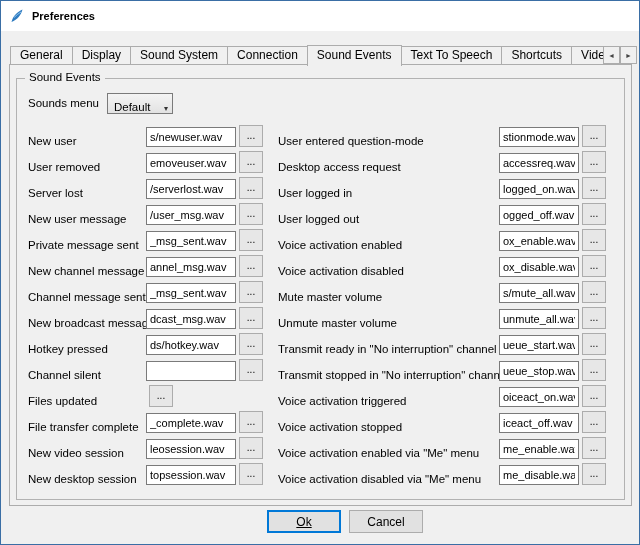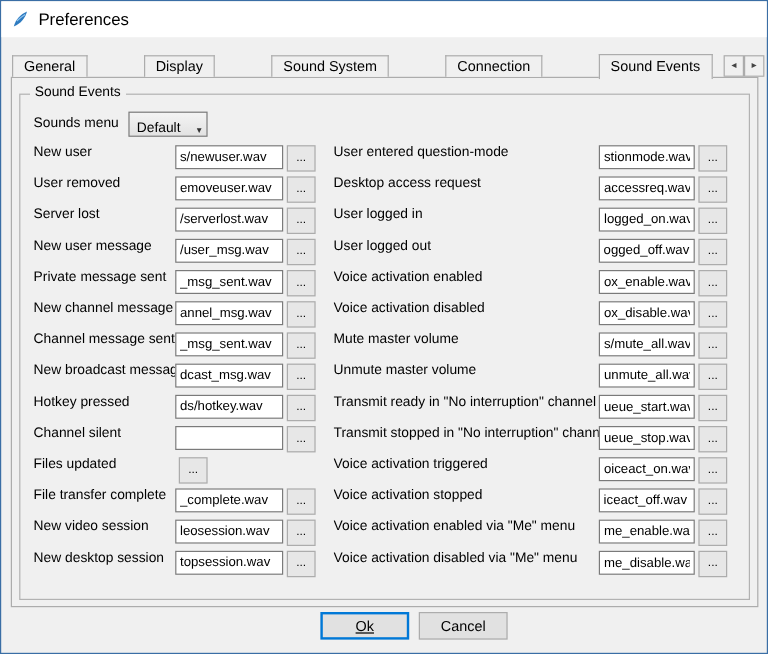--- a/index.html
+++ b/index.html
@@ -10,26 +10,26 @@
   }
   .window {
     position: relative; width: 640px; height: 545px;
     background: #f0f0f0; border: 1px solid #3a6ea5; overflow: hidden;
   }
   .titlebar {
     height: 30px; background: #ffffff;
     display: flex; align-items: center; gap: 7px; padding-left: 8px;
   }
   .appicon svg { width: 16px; height: 16px; display: block; }
-  .win-title { font-size: 14px; }
+  .win-title { font-size: 11px; font-weight: bold; }
 
   
   .tabs {
     position: absolute; left: 9px; top: 44px; right: 36px; height: 21px;
-    display: flex; align-items: flex-end; overflow: hidden; z-index: 3; gap: 48px;
+    display: flex; align-items: flex-end; overflow: hidden; z-index: 3;
   }
   .tab {
     flex: 0 0 auto; height: 18px; line-height: 17px; margin-bottom: 2px;
     padding: 0 9px; background: #f0f0f0;
     border: 1px solid #acacac; border-bottom: none;
     margin-right: -1px; white-space: nowrap; cursor: default;
   }
   .tab.active {
     position: relative; z-index: 5;
     height: 21px; line-height: 19px; margin-bottom: 0;
@@ -61,21 +61,21 @@
   .combo {
     display: flex; align-items: flex-end; width: 66px; height: 21px;
     border: 1px solid #7a7a7a; background: linear-gradient(#f4f4f4, #e2e2e2);
     padding-left: 6px; cursor: default; font-size: 11.5px;
   }
   .combo .arrow { margin-left: auto; padding-right: 4px; font-size: 8px; color: #333; }
 
   .events { display: flex; }
   .col-left  { width: 237px; flex: 0 0 auto; }
   .col-right { margin-left: 13px; flex: 0 0 auto; }
-  .row { display: flex; align-items: flex-start; height: 26px; }
+  .row { display: flex; align-items: flex-end; height: 26px; }
   .lbl { font-size: 11.5px; white-space: nowrap; overflow: hidden; flex: 0 0 auto; }
   .col-left  .lbl { width: 118px; }
   .col-right .lbl { width: 221px; }
   input.wav {
     height: 20px; border: 1px solid #7a7a7a; background: #fff;
     padding: 0 3px; font-family: "Liberation Sans", sans-serif; font-size: 11px;
   }
   .col-left  input.wav { width: 90px; }
   .col-right input.wav { width: 80px; }
   button.browse {

